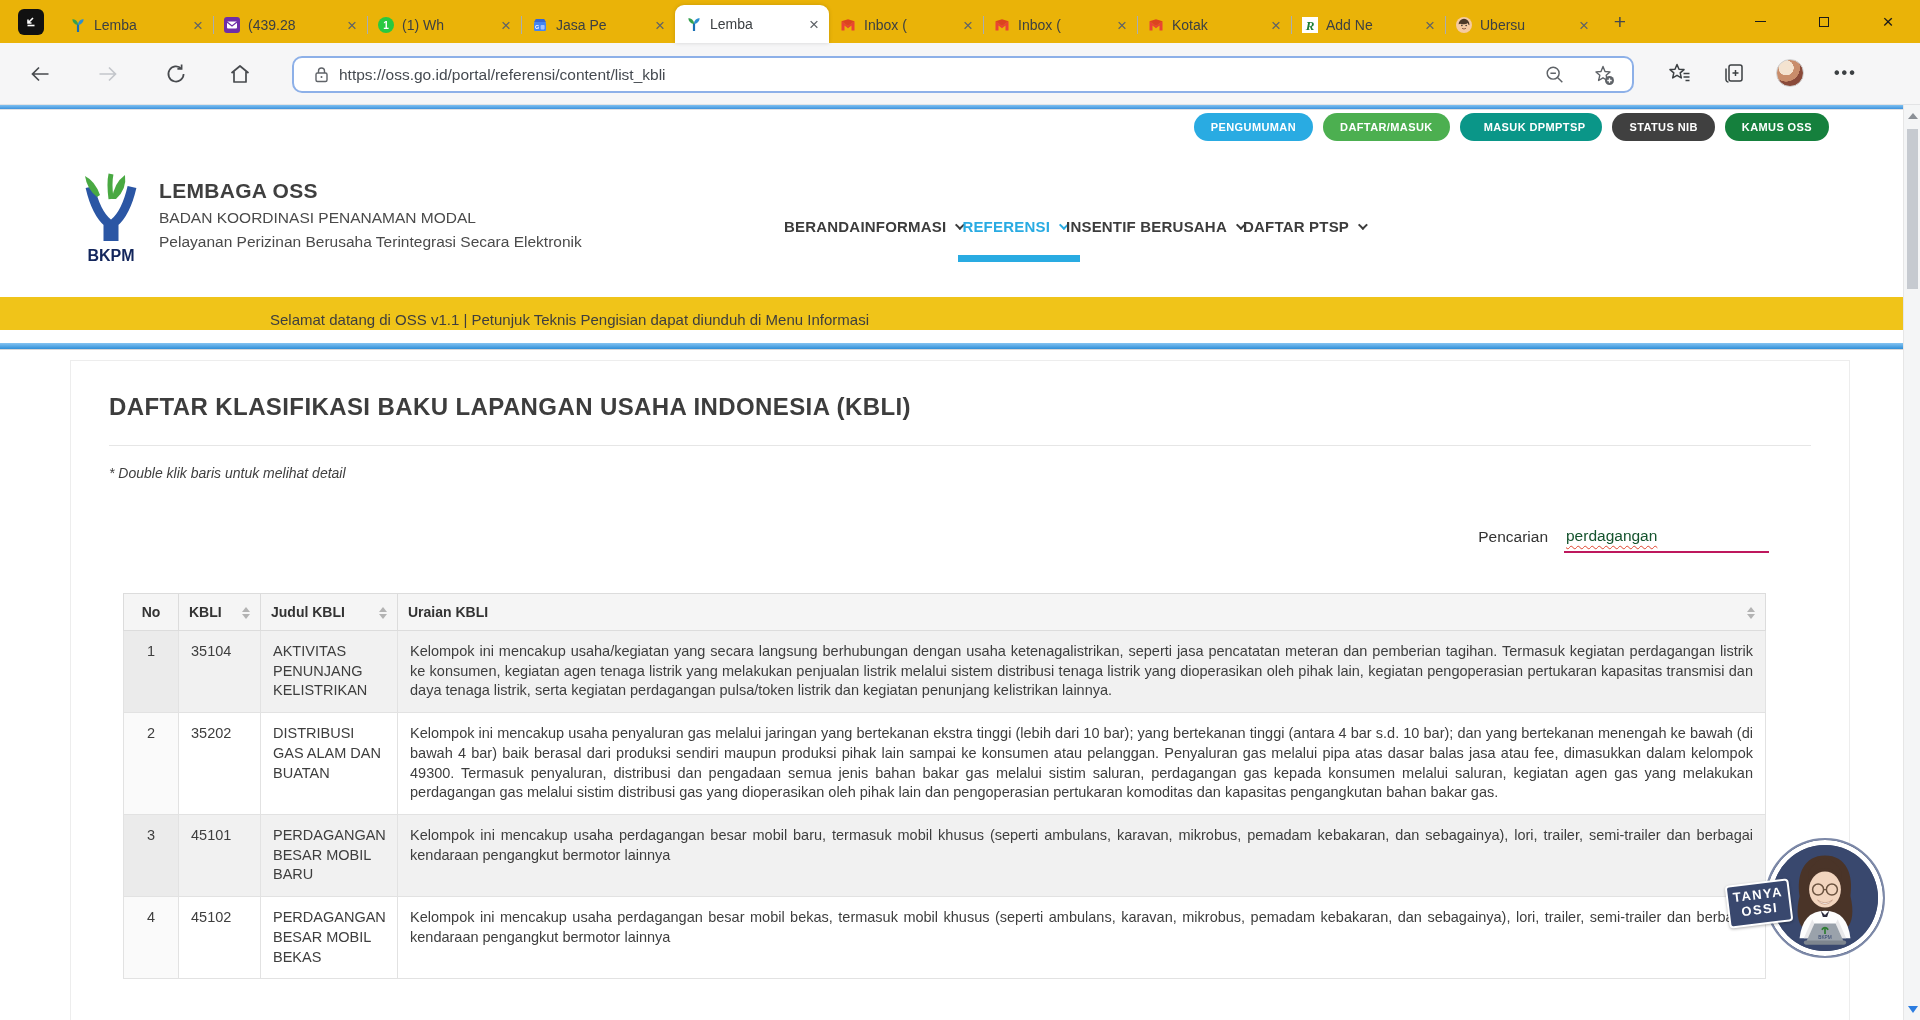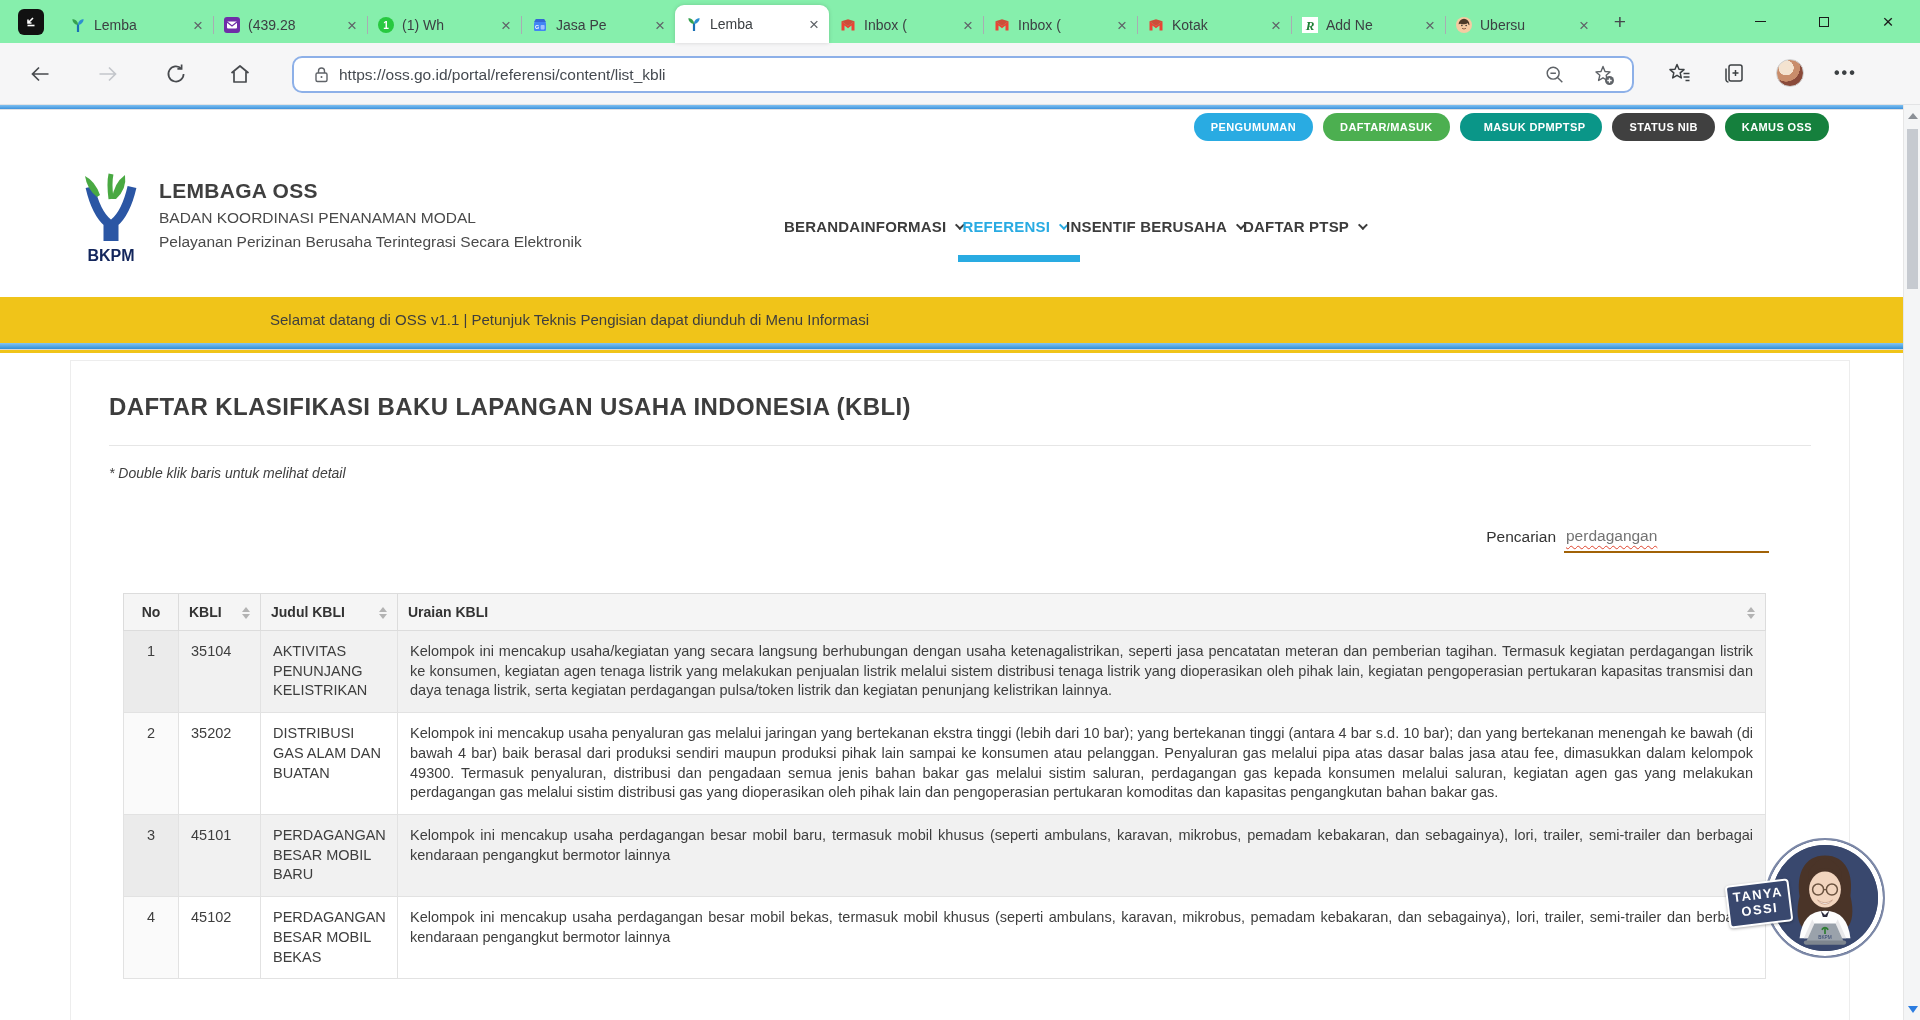--- a/index.html
+++ b/index.html
@@ -1,21 +1,21 @@
 <!DOCTYPE html>
 <html><head>
 <meta charset="utf-8">
 <style>
   * { box-sizing: border-box; margin: 0; padding: 0; }
   html, body { width: 1920px; height: 1020px; overflow: hidden; }
   body { font-family: "Liberation Sans", sans-serif; background: #fff; }
   .stage { position: relative; width: 1920px; height: 1020px; background: #fff; overflow: hidden; }
 
   
-  .tabbar { position: absolute; top: 0; left: 0; width: 1920px; height: 43px; background: #86efac; display: flex; align-items: flex-end; }
+  .tabbar { position: absolute; top: 0; left: 0; width: 1920px; height: 43px; background: #eab308; display: flex; align-items: flex-end; }
   .tab-actions-btn { width: 26px; height: 26px; margin: 0 15px 8px 18px; background: #111; border-radius: 6px; display: flex; align-items: center; justify-content: center; flex: none; }
   .tab-actions-btn svg { display: block; }
   .tabs { display: flex; align-items: flex-end; height: 43px; }
   .tab { width: 154px; height: 36px; display: flex; align-items: center; gap: 8px; padding: 0 10px; font-size: 14px; color: #3c4043; position: relative; flex: none; }
   .tab:not(.active) + .tab:not(.active)::before { content: ""; position: absolute; left: 0; top: 9px; width: 1px; height: 18px; background: #a8adb3; }
   .tab.active { background: #fff; border-radius: 9px 9px 0 0; height: 38px; box-shadow: 0 0 4px rgba(0,0,0,.15); z-index: 2; }
   .tab-title { white-space: nowrap; overflow: hidden; flex: 1; }
   .tab-close { font-size: 17px; color: #5f6368; line-height: 1; flex: none; }
   .favicon { width: 17px; height: 17px; flex: none; display: flex; align-items: center; justify-content: center; }
   .new-tab-btn { width: 30px; height: 30px; margin: 0 0 6px 6px; font-size: 21px; color: #45484d; display: flex; align-items: center; justify-content: center; }
@@ -51,32 +51,32 @@
   .org-block { position: absolute; left: 159px; top: 74px; }
   .org-name { font-size: 21px; font-weight: bold; color: #3f3f3f; letter-spacing: .3px; }
   .org-sub { font-size: 15.5px; color: #4a4a4a; margin-top: 6px; }
 
   .main-nav { position: absolute; left: 784px; top: 106px; display: flex; align-items: center; }
   .nav-item { position: relative; display: flex; align-items: center; gap: 9px; font-size: 15px; font-weight: bold; color: #3c3c3c; letter-spacing: .2px; height: 30px; }
   .nav-item .caret { width: 7px; height: 7px; border-right: 2px solid currentColor; border-bottom: 2px solid currentColor; transform: rotate(45deg) translateY(-2px); }
   .nav-item.active { color: #29abe2; }
   .nav-item.active::after { content: ""; position: absolute; left: -4px; right: -14px; top: 44px; height: 7px; background: #29abe2; }
 
-  .notice-banner { position: absolute; top: 192px; left: 0; width: 100%; height: 56px; background: #f0c419; }
+  .notice-banner { position: absolute; top: 192px; left: 0; width: 100%; height: 33px; background: #f0c419; }
   .notice-banner span { position: absolute; left: 270px; top: 0; line-height: 46px; font-size: 15px; color: #3e3e3e; }
   .banner-strip { position: absolute; top: 238px; left: 0; width: 100%; height: 7px; background: linear-gradient(#85c4f2, #2f8fd8); border-bottom: 1px solid #d7d7d7; }
 
   .content-card { position: absolute; top: 255px; left: 70px; width: 1780px; height: 660px; background: #fff; border: 1px solid #ededed; border-bottom: none; overflow: hidden; }
   .page-title { position: absolute; left: 38px; top: 32px; font-size: 24px; font-weight: bold; color: #3d3d3d; letter-spacing: .4px; }
   .card-hr { position: absolute; left: 38px; right: 38px; top: 84px; border-top: 1px solid #e6e6e6; }
   .hint-note { position: absolute; left: 38px; top: 104px; font-size: 14px; font-style: italic; color: #3f3f3f; }
 
-  .search-row { position: absolute; right: 80px; top: 166px; display: flex; align-items: flex-end; gap: 8px; }
+  .search-row { position: absolute; right: 80px; top: 166px; display: flex; align-items: flex-end; gap: 16px; }
   .search-label { font-size: 15.5px; color: #333; padding-bottom: 7px; }
-  .search-input { width: 205px; border-bottom: 2px solid #a16207; padding: 0 2px 6px 2px; font-size: 15.5px; color: #737373; }
+  .search-input { width: 205px; border-bottom: 2px solid #be185d; padding: 0 2px 6px 2px; font-size: 15.5px; color: #14532d; }
   .search-input span { text-decoration: underline; text-decoration-style: wavy; text-decoration-color: #e0442e; text-decoration-thickness: 1px; text-underline-offset: 4px; }
 
   table.kbli { position: absolute; left: 52px; top: 232px; width: 1643px; border-collapse: collapse; table-layout: fixed; }
   table.kbli th { background: #f5f5f5; border: 1px solid #dcdcdc; font-size: 14px; font-weight: bold; color: #333; text-align: left; padding: 10px 10px; }
   table.kbli th.th-no { text-align: center; }
   table.kbli td { border: 1px solid #e2e2e2; vertical-align: top; padding: 11px 12px; font-size: 14.5px; color: #3e3e3e; line-height: 1.36; }
   tr.r-gray  { background: #f1f1f1; }
   tr.r-white { background: #fff; }
   tr.r-gray  td.c-no { background: #ebebeb; }
   tr.r-white td.c-no { background: #fafafa; }

